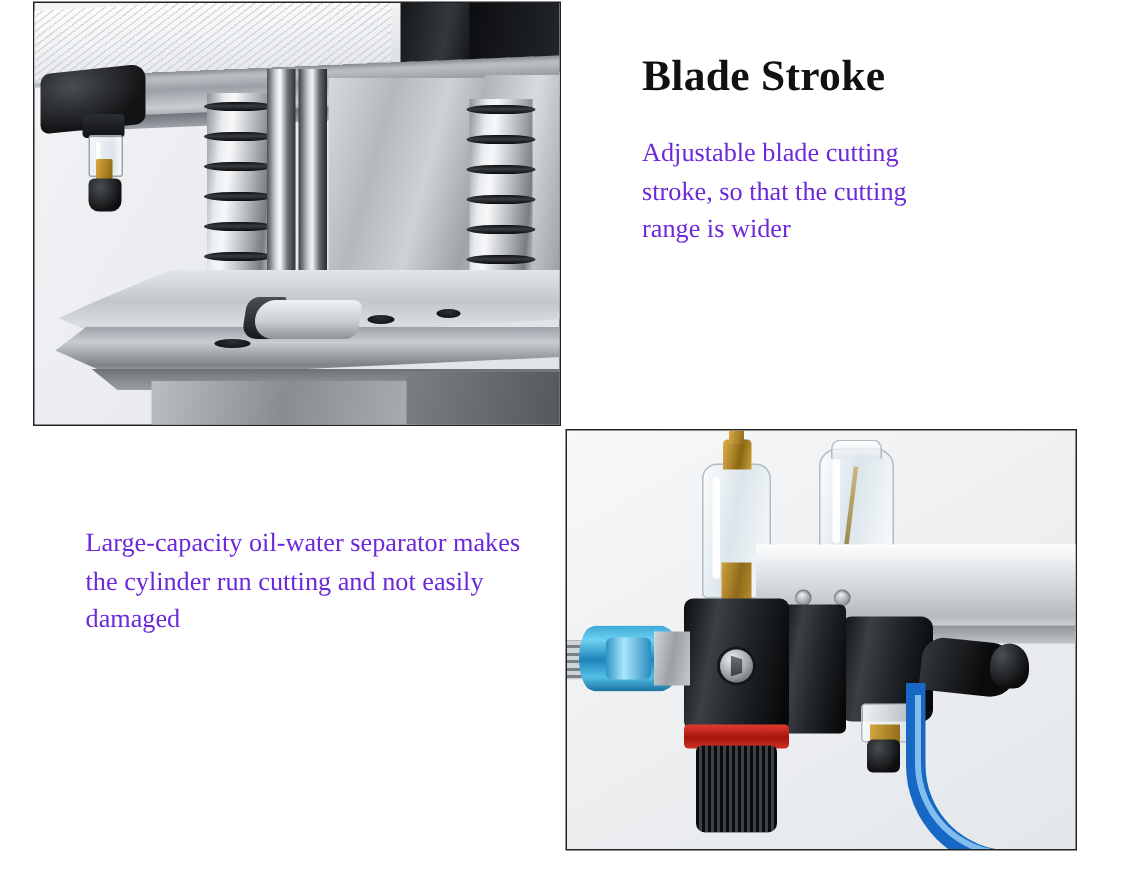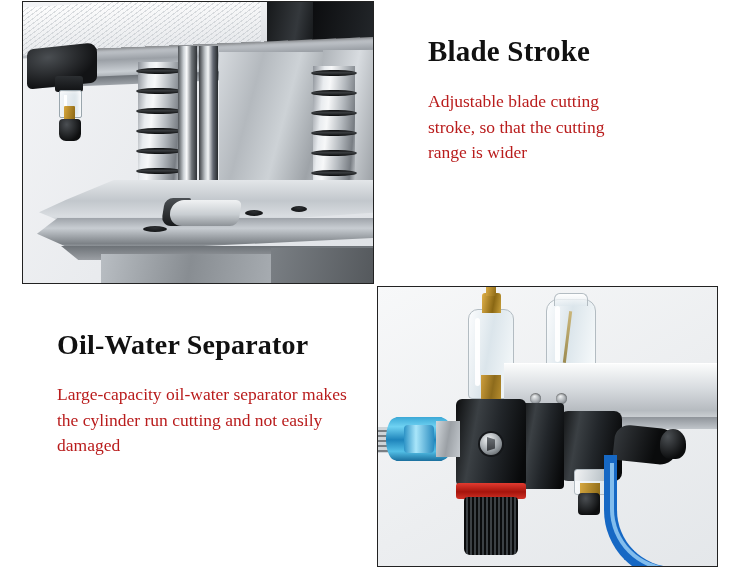--- a/index.html
+++ b/index.html
@@ -189,21 +189,21 @@
     border-top:none;border-right:none;background:transparent;}
 
   
   .text-panel{position:absolute;}
   #panel-blade{left:428px;top:34px;width:290px;}
   #panel-sep{left:57px;top:328px;width:300px;}
   .title{margin:0;font-weight:700;color:#111;letter-spacing:.2px;
     font-family:"Liberation Serif","DejaVu Serif",serif;}
   #title-blade{font-size:29px;line-height:34px;}
   #title-sep{font-size:28px;line-height:33px;}
-  .desc{margin:0;color:#b91c1c;font-size:17.5px;line-height:25.5px;
+  .desc{margin:0;color:#6d28d9;font-size:17.5px;line-height:25.5px;
     font-family:"Liberation Serif","DejaVu Serif",serif;}
   #desc-blade{margin-top:21px;width:215px;}
   #desc-sep{margin-top:21px;width:292px;}
 </style>
 </head>
 <body>
 
 <div class="page">
 
   <div class="photo" id="photo-blade">
@@ -259,21 +259,20 @@
     <div class="pedestal"></div>
     <div class="pedestal-dark"></div>
   </div>
 
   <div class="text-panel" id="panel-blade">
     <h2 class="title" id="title-blade">Blade Stroke</h2>
     <p class="desc" id="desc-blade">Adjustable blade cutting stroke, so that the cutting range is wider</p>
   </div>
 
   <div class="text-panel" id="panel-sep">
-    <h2 class="title" id="title-sep">Oil-Water Separator</h2>
     <p class="desc" id="desc-sep">Large-capacity oil-water separator makes the cylinder run cutting and not easily damaged</p>
   </div>
 
   <div class="photo" id="photo-separator">
     <div class="bowl" id="bowl-right"></div>
     <div class="bowl-neck"></div>
     <div class="bowl-stem"></div>
 
     <div class="bowl" id="bowl-left"></div>
     <div class="brass-top"></div>

